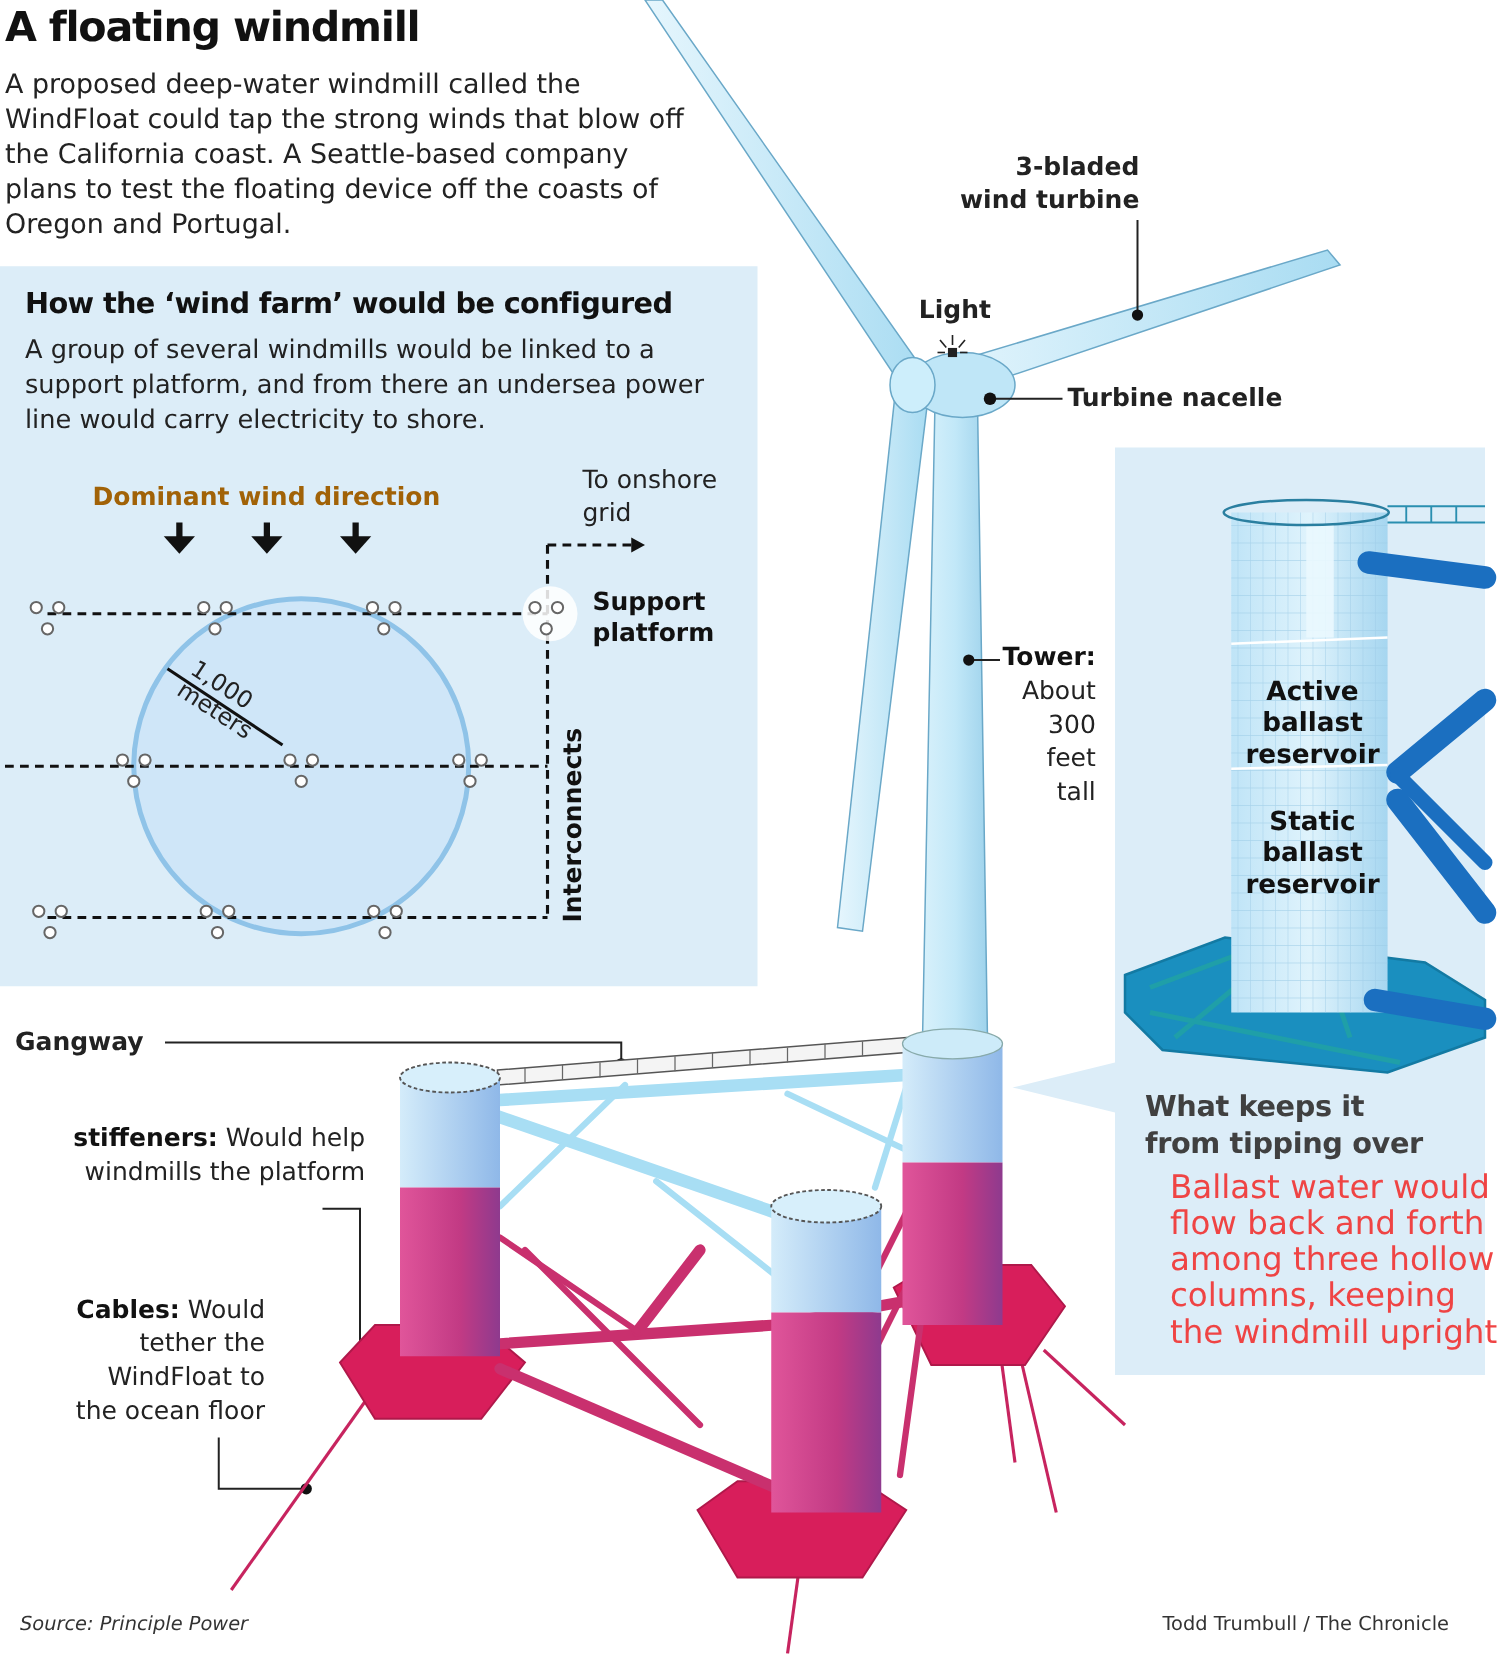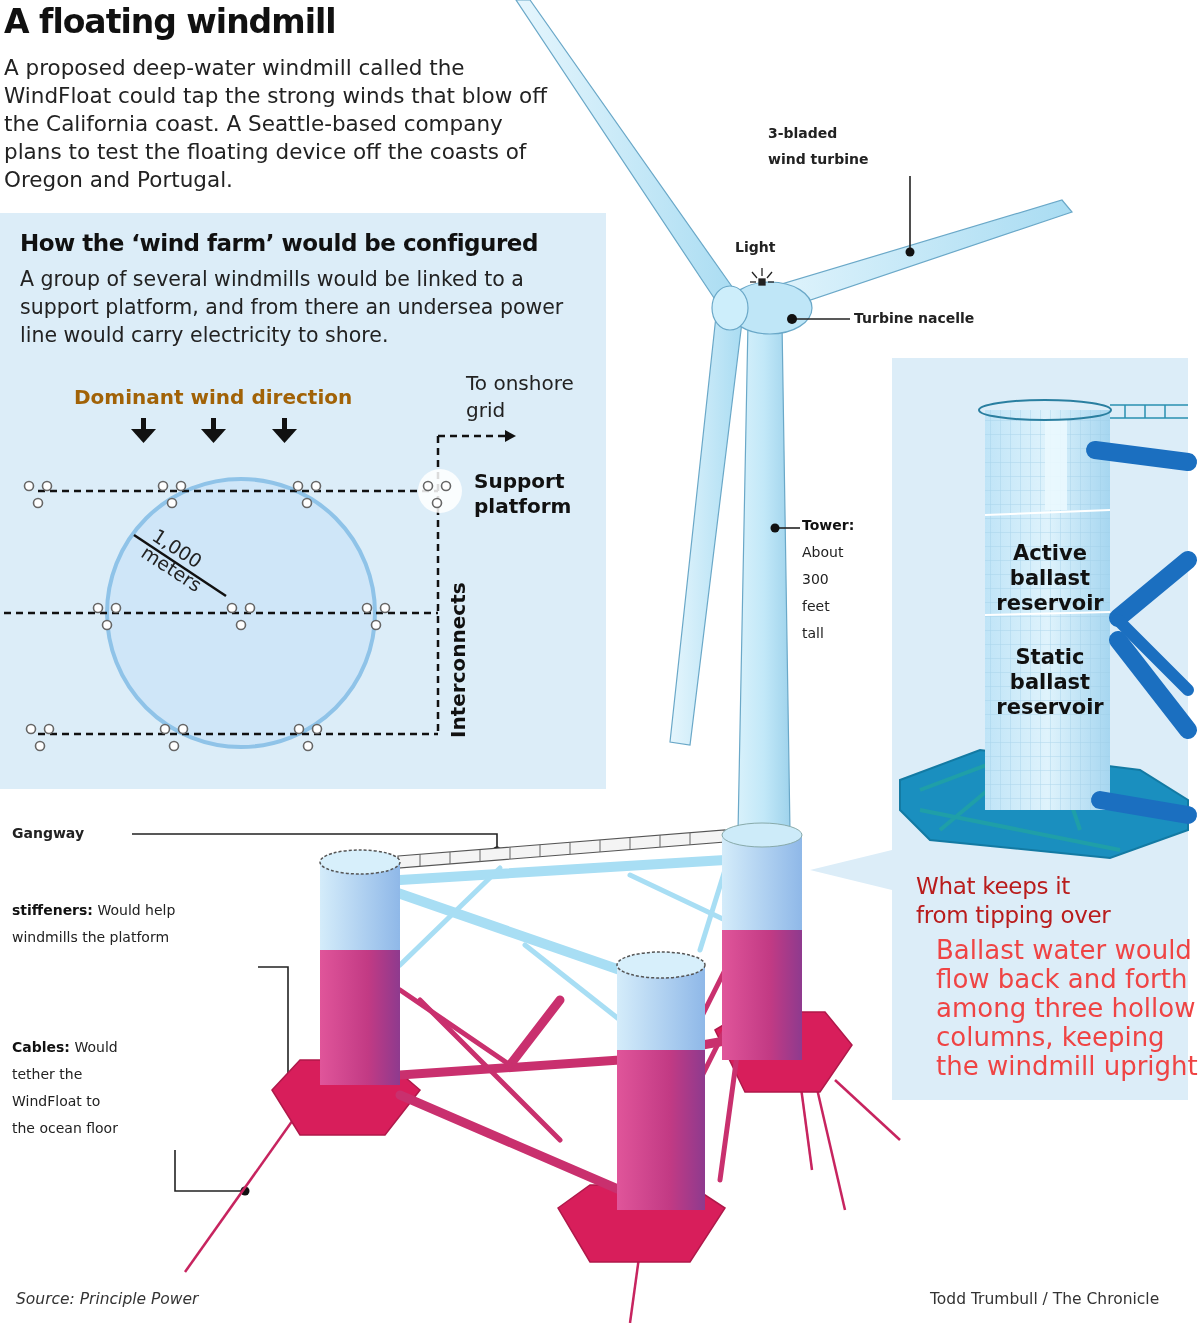--- a/index.html
+++ b/index.html
@@ -9,23 +9,23 @@
   .intro{left:4px;top:54px;width:560px;font-size:21.5px;line-height:28px;color:#222;}
   .panel{left:0;top:213px;width:606px;height:576px;background:#dcedf8;}
   .panel-title{left:20px;top:230px;font-size:23px;font-weight:bold;letter-spacing:-0.5px;color:#111;text-align:center;}
   .panel-desc{left:20px;top:265px;width:580px;font-size:20.5px;line-height:28px;color:#222;}
   .wind-label{left:74px;top:385px;font-size:20px;font-weight:bold;color:#a16207;}
   .onshore{left:466px;top:370px;font-size:20px;line-height:27px;color:#222;}
   .support{left:474px;top:469px;font-size:20px;font-weight:bold;line-height:25px;color:#111;}
   .interconnects{left:446px;top:738px;font-size:20px;font-weight:bold;transform-origin:0 0;transform:rotate(-90deg);color:#111;white-space:nowrap;}
   .radius{left:160px;top:525px;font-size:19px;line-height:20px;color:#222;transform-origin:0 0;transform:rotate(33deg);}
   .lbl-bold{font-weight:bold;color:#111;}
-  .lbl{font-size:14px;line-height:27px;color:#222;}
+  .lbl{font-size:20px;line-height:27px;color:#222;text-align:right;}
   .ballast-panel{left:892px;top:358px;width:296px;height:742px;background:#dcedf8;}
-  .ballast-head{left:916px;top:872px;font-size:23px;font-weight:normal;line-height:29px;color:#b91c1c;letter-spacing:-0.3px;}
+  .ballast-head{left:916px;top:872px;font-size:23px;font-weight:bold;line-height:29px;color:#404040;letter-spacing:-0.3px;}
   .ballast-desc{left:936px;top:936px;width:270px;font-size:26px;line-height:29px;color:#ef4444;}
   .reservoir{font-size:21px;font-weight:bold;line-height:25px;text-align:center;color:#111;width:140px;}
   .footer-left{left:16px;top:1290px;font-size:15.5px;font-style:italic;color:#333;}
   .footer-right{left:930px;top:1290px;font-size:15.5px;color:#333;}
   svg{position:absolute;left:0;top:0;}
 </style>
 </head>
 <body>
 
 <div class="abs panel"></div>

